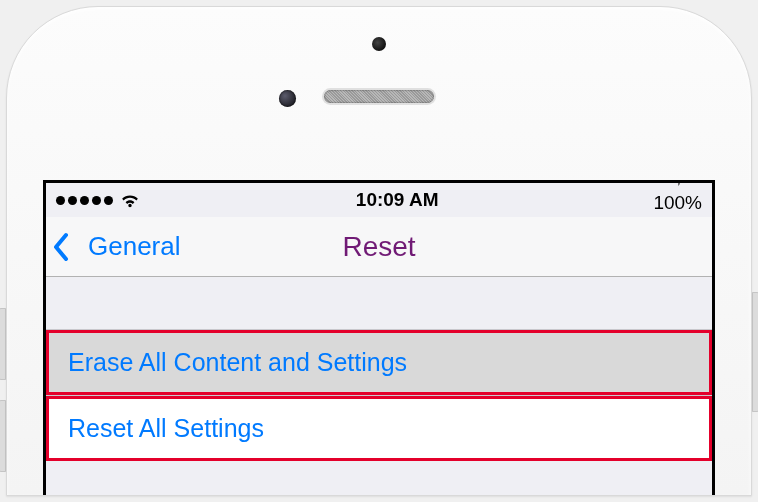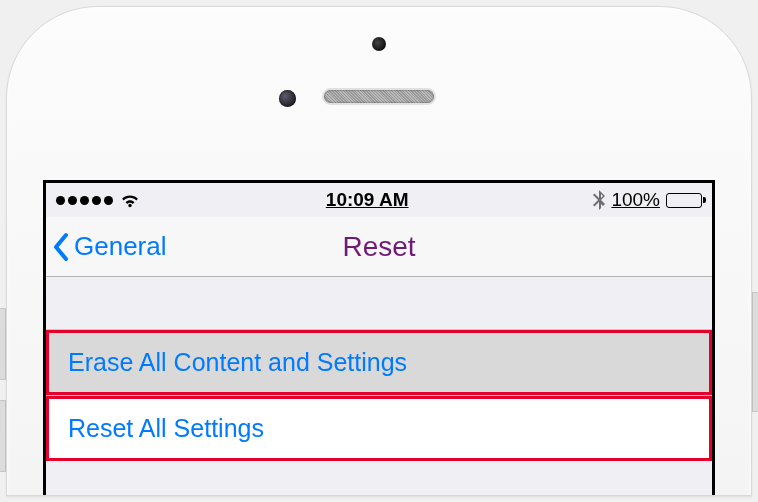--- a/index.html
+++ b/index.html
@@ -81,30 +81,29 @@
     
     .status-bar {
       height: 34px;
       display: flex;
       align-items: center;
       justify-content: space-between;
       padding: 0 10px;
       font-size: 19px;
       font-weight: 500;
       color: #000;
-      text-decoration: underline;
     }
     .status-left { display: flex; align-items: center; gap: 6px; }
     .signal-dots { display: flex; gap: 3px; }
     .signal-dots span {
       width: 9px; height: 9px; border-radius: 50%; background: #000;
     }
     .wifi-icon svg { display: block; }
     .status-time { font-weight: 600; }
-    .status-right { display: flex; align-items: center; gap: 6px; }
+    .status-right { display: flex; align-items: center; gap: 6px; flex-direction: column; }
     .bt-icon svg { display: block; }
     .battery-pct { font-size: 19px; }
     .battery-icon {
       width: 36px; height: 15px;
       border: 1.5px solid #000;
       border-radius: 3px;
       position: relative;
     }
     .battery-icon::after {
       content: "";
@@ -124,21 +123,21 @@
       position: relative;
       display: flex;
       align-items: center;
     }
     .nav-back {
       display: flex;
       align-items: center;
       color: #007aff;
       font-size: 26px;
       padding-left: 6px;
-      gap: 2px;
+      gap: 16px;
       cursor: pointer;
     }
     .chev { width: 20px; height: 32px; display: flex; align-items: center; }
     .nav-title {
       position: absolute;
       left: 0; right: 0;
       text-align: center;
       font-size: 28px;
       font-weight: 400;
       color: #701a75;

